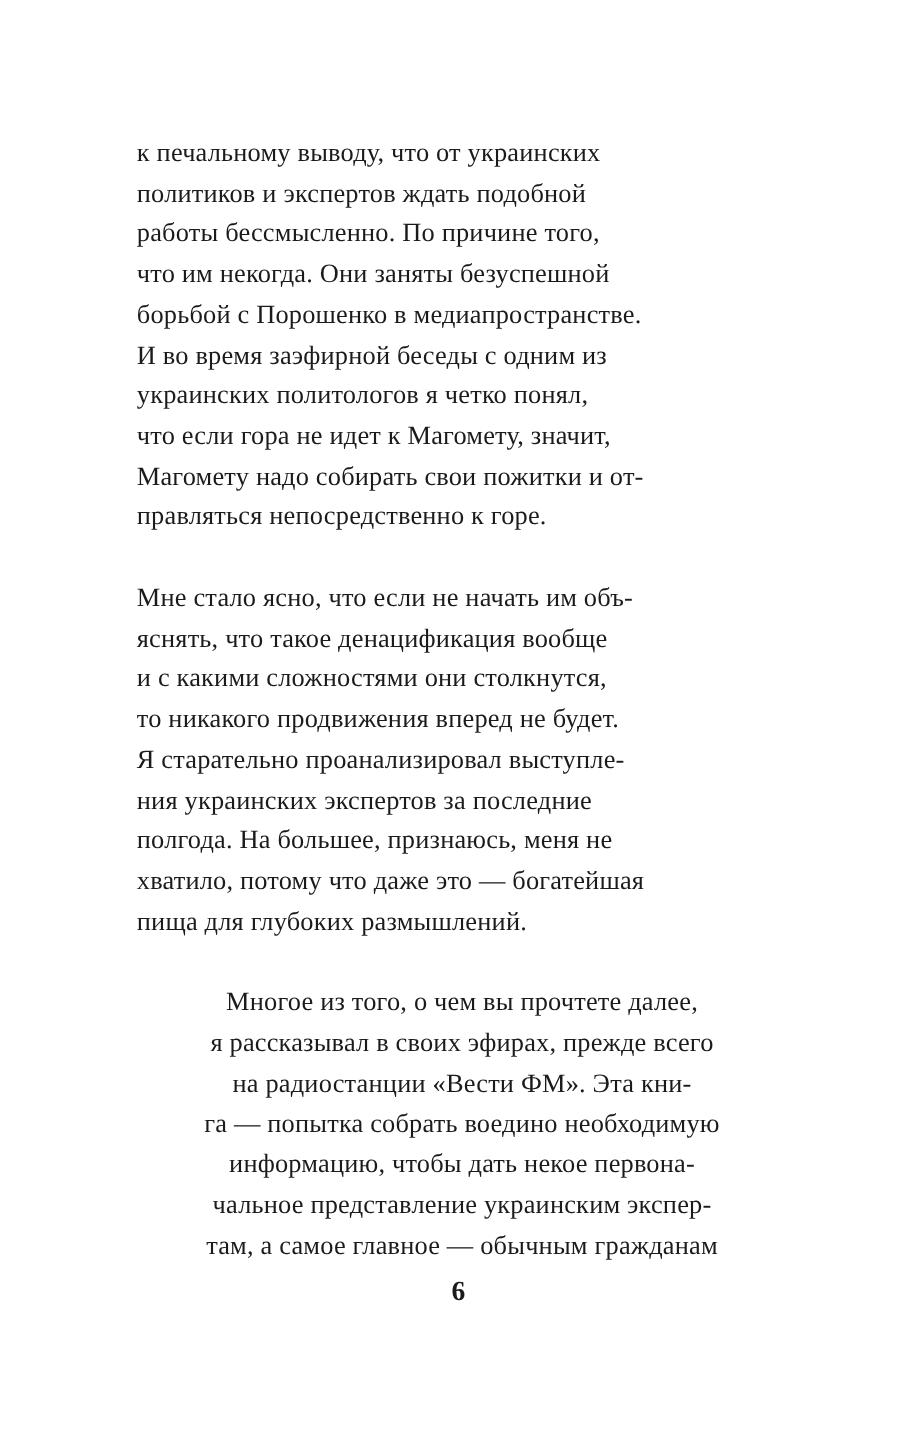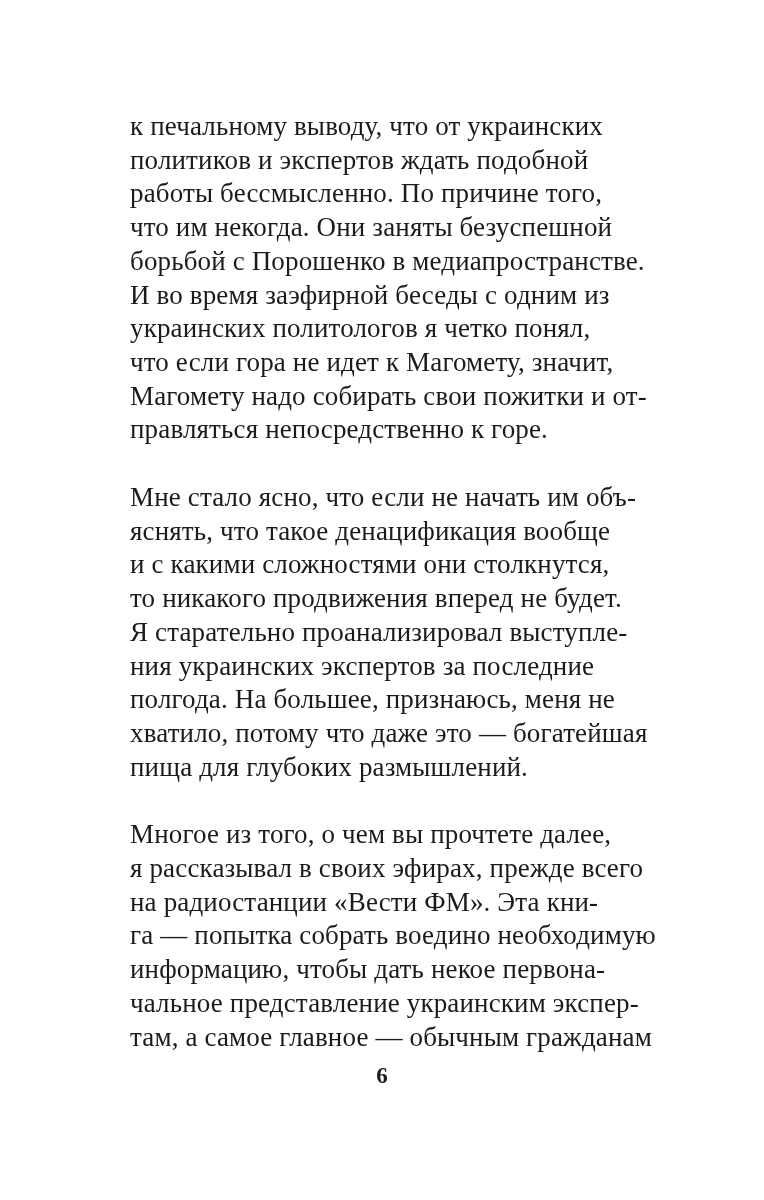--- a/index.html
+++ b/index.html
@@ -20,29 +20,30 @@
     background: #ffffff;
     overflow: hidden;
   }
   .text-block {
     position: absolute;
     top: 110px;
     left: 114px;
     width: 542px;
   }
   .para {
-    margin: 0 0 34px 16px;
-    font-size: 27px;
+    margin: 0 0 34px 0;
+    font-size: 22px;
     line-height: 33.7px;
     white-space: pre-line;
     letter-spacing: 0.15px;
     text-align: left;
   }
   .para:last-child {
     margin-bottom: 0;
+    text-align: center;
   }
   .page-number {
     position: absolute;
     top: 1063px;
     left: 0;
     width: 764px;
     text-align: center;
     font-size: 23px;
     font-weight: bold;
     color: #1b1b1b;

